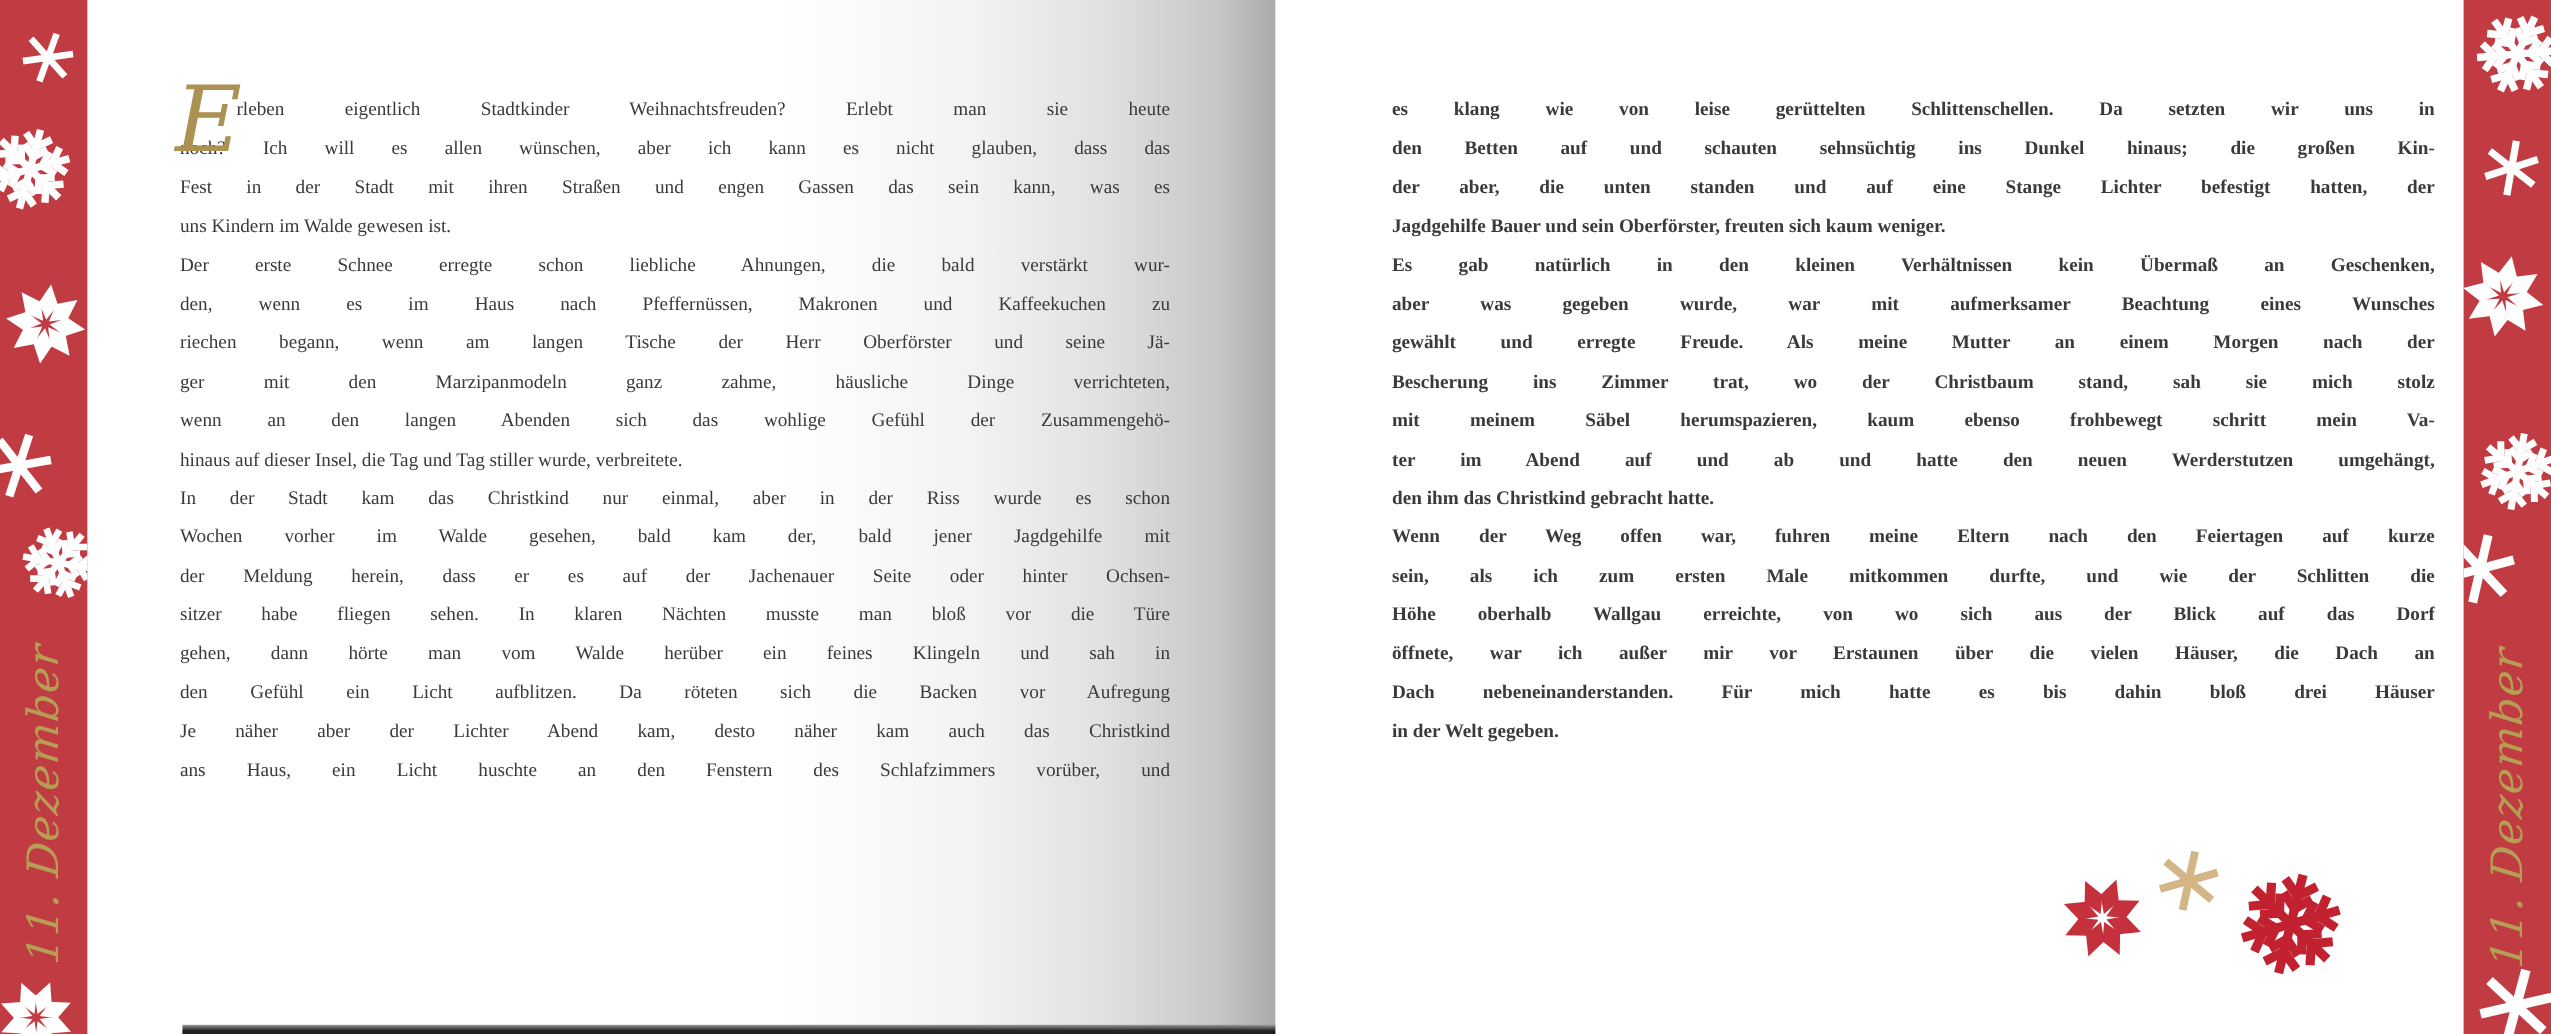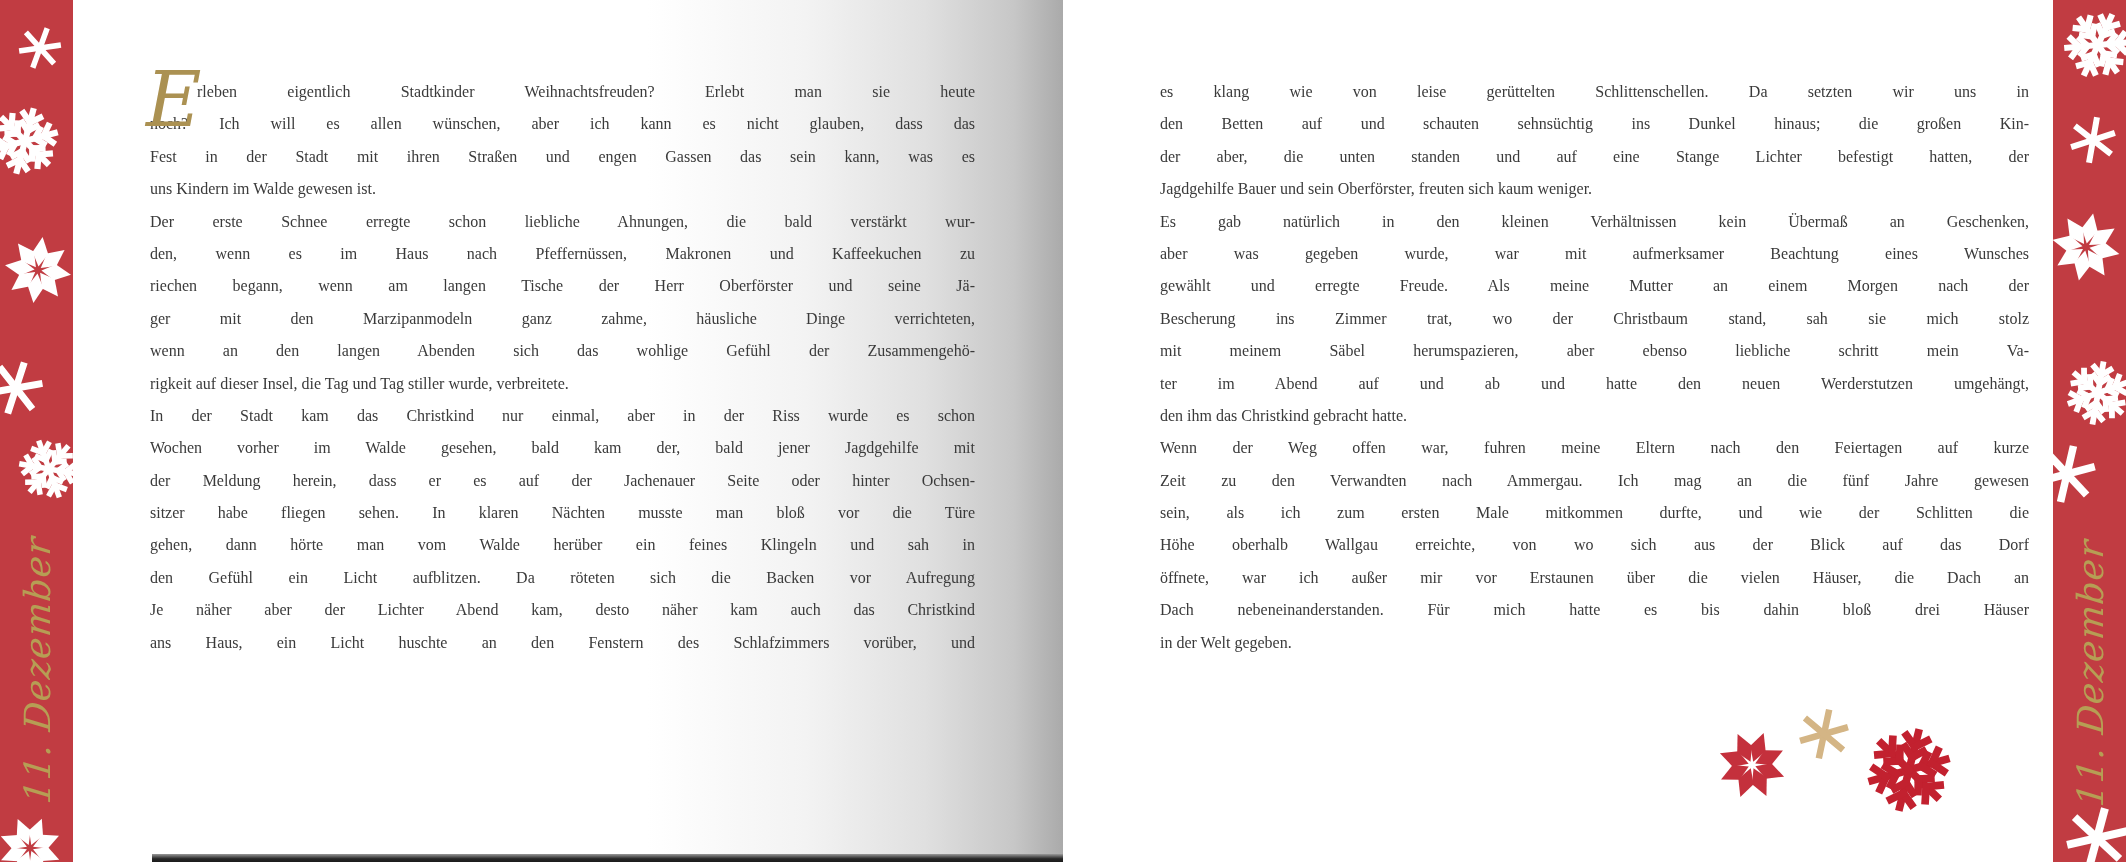--- a/index.html
+++ b/index.html
@@ -30,21 +30,21 @@
   .page { position:absolute; top:0; bottom:0; width:990px; }
   .page-left {
     left:73px;
     background:linear-gradient(to right,
       #ffffff 0%, #ffffff 58%, #f3f3f3 74%, #e0e0e0 86%, #c7c7c7 95%, #aaaaaa 100%);
   }
   .page-right { left:1063px; background:#ffffff; }
 
   .textblock { position:absolute; top:76px; }
   .page-left  .textblock { left:77px; right:88px; }
-  .page-right .textblock { left:97px; right:24px; }
+  .page-right .textblock { left:97px; right:24px;font-weight:bold; }
 
   .line {
     font-size:16px; line-height:32.4px; height:32.4px; overflow:hidden;
     color:#3a3a3a; text-align:justify; text-align-last:justify;
   }
   .line.para-end { text-align:right; text-align-last:left; }
   .line.first-line { padding-left:47px; }
 
   .dropcap {
     position:absolute; left:-4px; top:-14px;
@@ -129,21 +129,21 @@
       <div id="left-lines">
           <div class="line first-line">rleben eigentlich Stadtkinder Weihnachtsfreuden? Erlebt man sie heute</div>
           <div class="line">noch? Ich will es allen wünschen, aber ich kann es nicht glauben, dass das</div>
           <div class="line">Fest in der Stadt mit ihren Straßen und engen Gassen das sein kann, was es</div>
           <div class="line para-end">uns Kindern im Walde gewesen ist.</div>
           <div class="line">Der erste Schnee erregte schon liebliche Ahnungen, die bald verstärkt wur-</div>
           <div class="line">den, wenn es im Haus nach Pfeffernüssen, Makronen und Kaffeekuchen zu</div>
           <div class="line">riechen begann, wenn am langen Tische der Herr Oberförster und seine Jä-</div>
           <div class="line">ger mit den Marzipanmodeln ganz zahme, häusliche Dinge verrichteten,</div>
           <div class="line">wenn an den langen Abenden sich das wohlige Gefühl der Zusammengehö-</div>
-          <div class="line para-end">rigkeit auf dieser Insel, die Tag und Tag stiller wurde, verbreitete.</div>
+          <div class="line para-end">hinaus auf dieser Insel, die Tag und Tag stiller wurde, verbreitete.</div>
           <div class="line">In der Stadt kam das Christkind nur einmal, aber in der Riss wurde es schon</div>
           <div class="line">Wochen vorher im Walde gesehen, bald kam der, bald jener Jagdgehilfe mit</div>
           <div class="line">der Meldung herein, dass er es auf der Jachenauer Seite oder hinter Ochsen-</div>
           <div class="line">sitzer habe fliegen sehen. In klaren Nächten musste man bloß vor die Türe</div>
           <div class="line">gehen, dann hörte man vom Walde herüber ein feines Klingeln und sah in</div>
           <div class="line">den Gefühl ein Licht aufblitzen. Da röteten sich die Backen vor Aufregung</div>
           <div class="line">Je näher aber der Lichter Abend kam, desto näher kam auch das Christkind</div>
           <div class="line">ans Haus, ein Licht huschte an den Fenstern des Schlafzimmers vorüber, und</div>
         </div>
     </div>
@@ -154,25 +154,24 @@
     <div class="textblock">
       <div id="right-lines">
           <div class="line">es klang wie von leise gerüttelten Schlittenschellen. Da setzten wir uns in</div>
           <div class="line">den Betten auf und schauten sehnsüchtig ins Dunkel hinaus; die großen Kin-</div>
           <div class="line">der aber, die unten standen und auf eine Stange Lichter befestigt hatten, der</div>
           <div class="line para-end">Jagdgehilfe Bauer und sein Oberförster, freuten sich kaum weniger.</div>
           <div class="line">Es gab natürlich in den kleinen Verhältnissen kein Übermaß an Geschenken,</div>
           <div class="line">aber was gegeben wurde, war mit aufmerksamer Beachtung eines Wunsches</div>
           <div class="line">gewählt und erregte Freude. Als meine Mutter an einem Morgen nach der</div>
           <div class="line">Bescherung ins Zimmer trat, wo der Christbaum stand, sah sie mich stolz</div>
-          <div class="line">mit meinem Säbel herumspazieren, aber ebenso liebliche schritt mein Va-</div>
+          <div class="line">mit meinem Säbel herumspazieren, kaum ebenso frohbewegt schritt mein Va-</div>
           <div class="line">ter im Abend auf und ab und hatte den neuen Werderstutzen umgehängt,</div>
           <div class="line para-end">den ihm das Christkind gebracht hatte.</div>
           <div class="line">Wenn der Weg offen war, fuhren meine Eltern nach den Feiertagen auf kurze</div>
-          <div class="line">Zeit zu den Verwandten nach Ammergau. Ich mag an die fünf Jahre gewesen</div>
           <div class="line">sein, als ich zum ersten Male mitkommen durfte, und wie der Schlitten die</div>
           <div class="line">Höhe oberhalb Wallgau erreichte, von wo sich aus der Blick auf das Dorf</div>
           <div class="line">öffnete, war ich außer mir vor Erstaunen über die vielen Häuser, die Dach an</div>
           <div class="line">Dach nebeneinanderstanden. Für mich hatte es bis dahin bloß drei Häuser</div>
           <div class="line para-end">in der Welt gegeben.</div>
         </div>
     </div>
     <div class="decor">
       <svg style="left:650px;top:726px;width:78px;height:78px;transform:rotate(20deg)" viewBox="-12 -12 24 24">
           <use href="#flake-star8" fill="#c4303c"></use>

